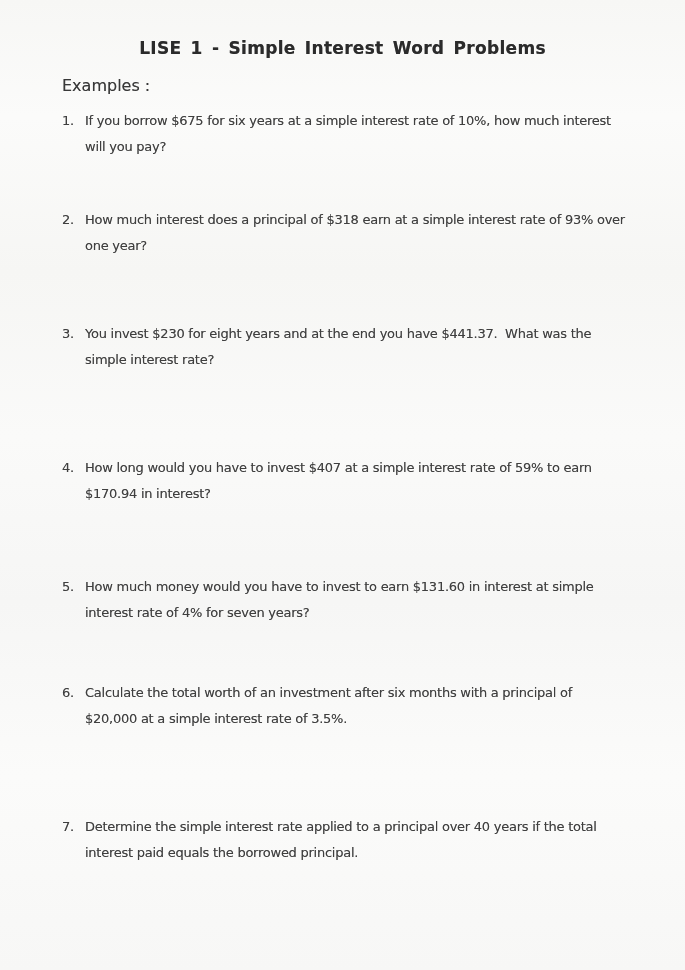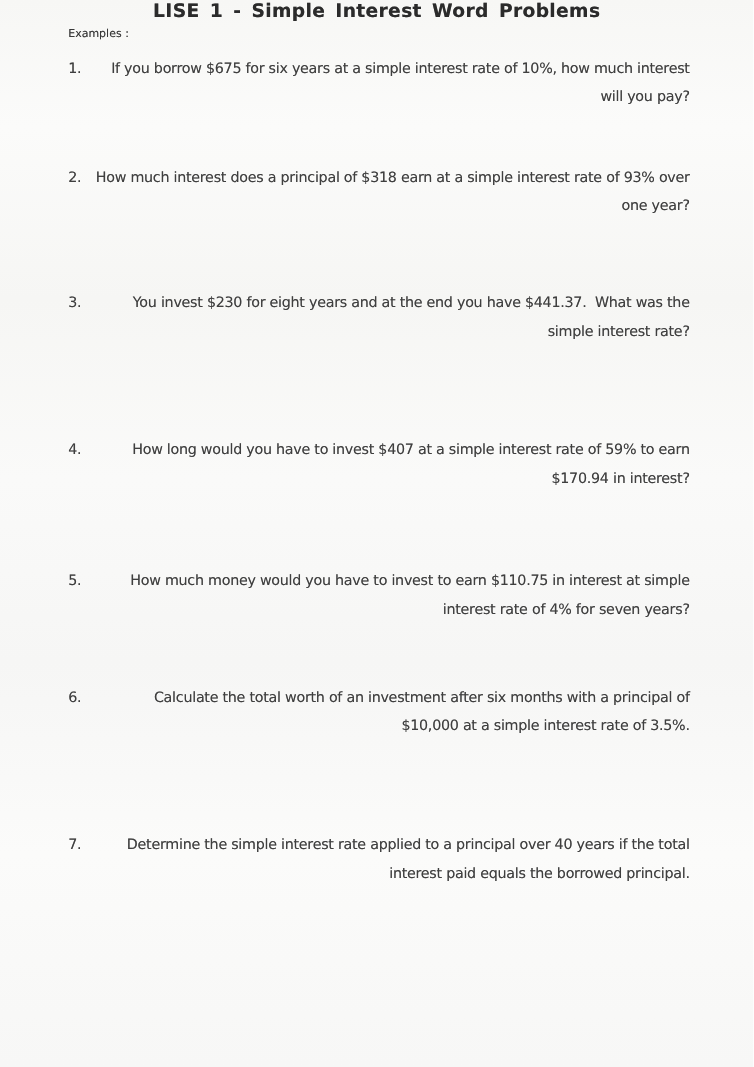--- a/index.html
+++ b/index.html
@@ -13,34 +13,35 @@
     height: 970px;
     margin: 0 auto;
     box-sizing: border-box;
     background:
       linear-gradient(180deg,
         #f7f7f5 0%, #fbfbfa 12%, #f6f6f4 28%, #fafaf9 45%,
         #f6f6f5 62%, #fbfbfa 80%, #f7f7f6 100%);
     font-family: "DejaVu Sans", sans-serif;
     color: #3f3f3f;
     overflow: hidden;
+    padding-top: 38px;
   }
   .title {
     margin: 0;
     text-align: center;
     font-size: 17px;
     font-weight: bold;
     color: #2b2b2b;
     letter-spacing: 0.3px;
     word-spacing: 3px;
     text-shadow: 0 0 0.6px rgba(43,43,43,0.55);
   }
   .examples {
-    margin: 6px 0 0 62px;
-    font-size: 10px;
+    margin: 18px 0 0 62px;
+    font-size: 16px;
     color: #383838;
     text-shadow: 0 0 0.5px rgba(56,56,56,0.5);
   }
   .problems {
     list-style: none;
     margin: 13px 0 0 0;
     padding: 0 58px 0 62px;
   }
   .problem {
     display: flex;
@@ -50,21 +51,20 @@
     letter-spacing: -0.25px;
     text-shadow: 0 0 0.5px rgba(63,63,63,0.5);
   }
   .problem .num {
     flex: 0 0 23px;
     width: 23px;
   }
   .problem .text {
     flex: 1 1 auto;
     white-space: pre-wrap;
-    text-align: right;
   }
   .p1 { margin-bottom: 48px; }
   .p2 { margin-bottom: 63px; }
   .p3 { margin-bottom: 83px; }
   .p4 { margin-bottom: 68px; }
   .p5 { margin-bottom: 55px; }
   .p6 { margin-bottom: 83px; }
   .p7 { margin-bottom: 0; }
 </style>
 </head>
@@ -87,24 +87,24 @@
     <li class="problem p3">
       <span class="num">3.</span>
       <span class="text">You invest $230 for eight years and at the end you have $441.37.  What was the simple interest rate?</span>
     </li>
     <li class="problem p4">
       <span class="num">4.</span>
       <span class="text">How long would you have to invest $407 at a simple interest rate of 59% to earn $170.94 in interest?</span>
     </li>
     <li class="problem p5">
       <span class="num">5.</span>
-      <span class="text">How much money would you have to invest to earn $110.75 in interest at simple interest rate of 4% for seven years?</span>
+      <span class="text">How much money would you have to invest to earn $131.60 in interest at simple interest rate of 4% for seven years?</span>
     </li>
     <li class="problem p6">
       <span class="num">6.</span>
-      <span class="text">Calculate the total worth of an investment after six months with a principal of $10,000 at a simple interest rate of 3.5%.</span>
+      <span class="text">Calculate the total worth of an investment after six months with a principal of $20,000 at a simple interest rate of 3.5%.</span>
     </li>
     <li class="problem p7">
       <span class="num">7.</span>
       <span class="text">Determine the simple interest rate applied to a principal over 40 years if the total interest paid equals the borrowed principal.</span>
     </li>
   </ol>
 </div>
 
 </body></html>

